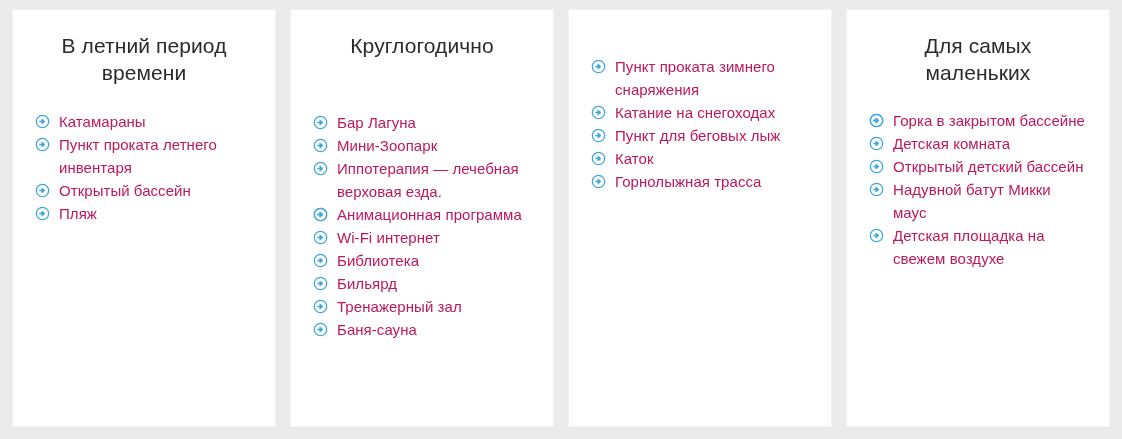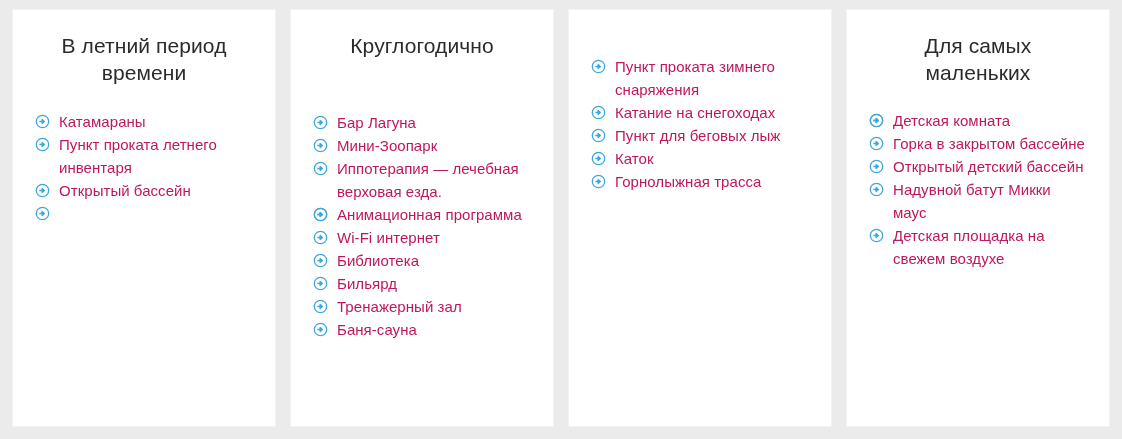--- a/index.html
+++ b/index.html
@@ -121,20 +121,21 @@
         </span>
         <span class="list-item-label">Открытый бассейн</span>
       </li>
       <li class="list-item">
         <span class="bullet-icon">
           <svg width="15" height="15" viewBox="0 0 16 16" aria-hidden="true">
             <circle cx="8" cy="8" r="6.6" fill="none" stroke="#3ea7dd" stroke-width="1.4"></circle>
             <path d="M4.6 8 H9.4 M7.6 5.8 L10 8 L7.6 10.2 Z" fill="#3ea7dd" stroke="#3ea7dd" stroke-width="1.4" stroke-linejoin="round"></path>
           </svg>
         </span>
+        <span class="list-item-label">Пляж</span>
       </li>
     </ul>
   </section>
 
   <section class="card card-2">
     <h2 class="card-title">Круглогодично</h2>
     <ul class="card-list">
       <li class="list-item">
         <span class="bullet-icon">
           <svg width="15" height="15" viewBox="0 0 16 16" aria-hidden="true">
@@ -288,30 +289,30 @@
           </svg>
         </span>
       </li>
       <li class="list-item">
         <span class="bullet-icon">
           <svg width="15" height="15" viewBox="0 0 16 16" aria-hidden="true">
             <circle cx="8" cy="8" r="6.6" fill="none" stroke="#3ea7dd" stroke-width="1.4"></circle>
             <path d="M4.6 8 H9.4 M7.6 5.8 L10 8 L7.6 10.2 Z" fill="#3ea7dd" stroke="#3ea7dd" stroke-width="1.4" stroke-linejoin="round"></path>
           </svg>
         </span>
+        <span class="list-item-label">Горка в закрытом бассейне</span>
+      </li>
+      <li class="list-item">
+        <span class="bullet-icon">
+          <svg width="15" height="15" viewBox="0 0 16 16" aria-hidden="true">
+            <circle cx="8" cy="8" r="6.6" fill="none" stroke="#3ea7dd" stroke-width="1.4"></circle>
+            <path d="M4.6 8 H9.4 M7.6 5.8 L10 8 L7.6 10.2 Z" fill="#3ea7dd" stroke="#3ea7dd" stroke-width="1.4" stroke-linejoin="round"></path>
+          </svg>
+        </span>
         <span class="list-item-label">Детская комната</span>
-      </li>
-      <li class="list-item">
-        <span class="bullet-icon">
-          <svg width="15" height="15" viewBox="0 0 16 16" aria-hidden="true">
-            <circle cx="8" cy="8" r="6.6" fill="none" stroke="#3ea7dd" stroke-width="1.4"></circle>
-            <path d="M4.6 8 H9.4 M7.6 5.8 L10 8 L7.6 10.2 Z" fill="#3ea7dd" stroke="#3ea7dd" stroke-width="1.4" stroke-linejoin="round"></path>
-          </svg>
-        </span>
-        <span class="list-item-label">Горка в закрытом бассейне</span>
       </li>
       <li class="list-item">
         <span class="bullet-icon">
           <svg width="15" height="15" viewBox="0 0 16 16" aria-hidden="true">
             <circle cx="8" cy="8" r="6.6" fill="none" stroke="#3ea7dd" stroke-width="1.4"></circle>
             <path d="M4.6 8 H9.4 M7.6 5.8 L10 8 L7.6 10.2 Z" fill="#3ea7dd" stroke="#3ea7dd" stroke-width="1.4" stroke-linejoin="round"></path>
           </svg>
         </span>
         <span class="list-item-label">Открытый детский бассейн</span>
       </li>

